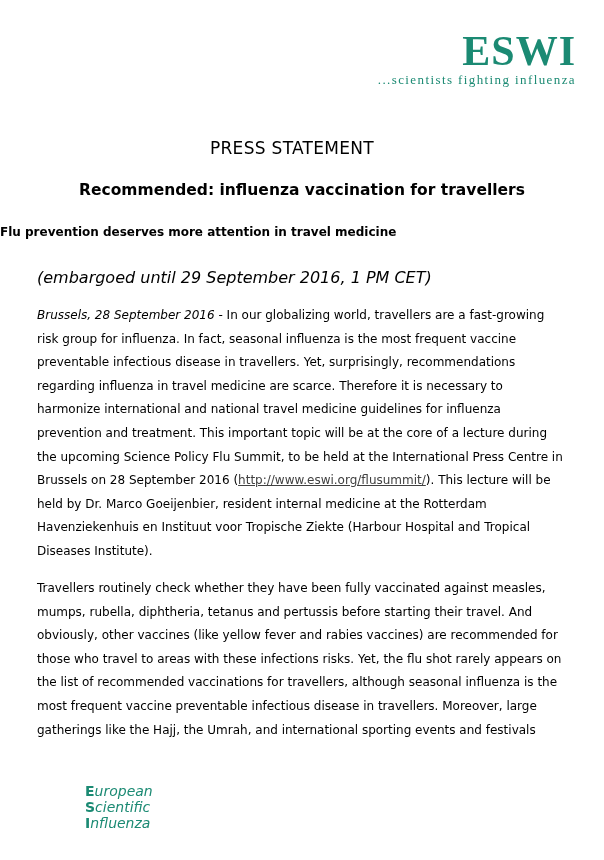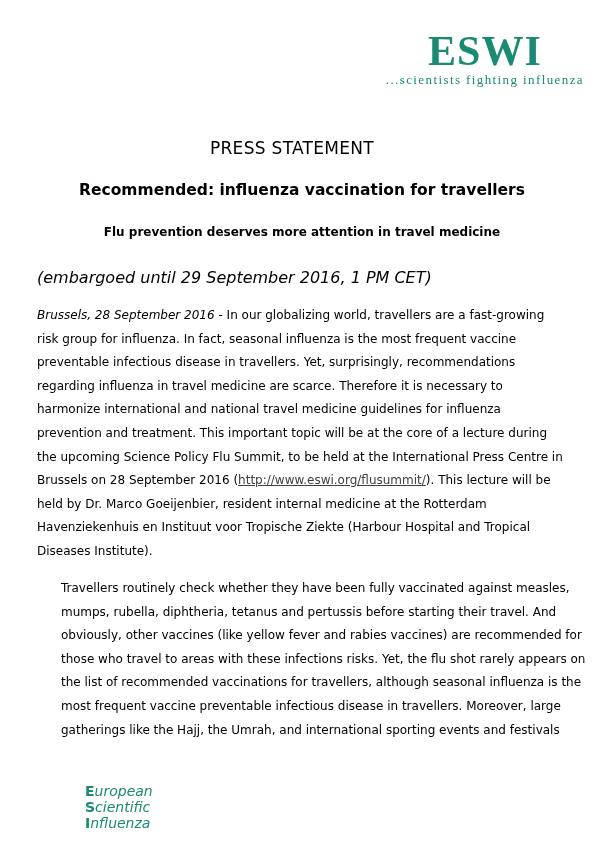--- a/index.html
+++ b/index.html
@@ -1,26 +1,26 @@
 <!DOCTYPE html>
 <html><head>
   <meta charset="utf-8">
   <style>
     html, body { margin: 0; padding: 0; background: #ffffff; }
     body { width: 604px; height: 860px; position: relative; overflow: hidden; font-family: "DejaVu Sans", sans-serif; color: #000; }
-    .logo-top { position: absolute; right: 20px; top: 30px; text-align: center; }
+    .logo-top { position: absolute; right: 28px; top: 30px; text-align: right; }
     .logo-top .brand { font-family: "Liberation Serif", serif; font-weight: bold; font-size: 42px; letter-spacing: 1px; line-height: 42px; }
     .logo-top .tagline { font-family: "Liberation Serif", serif; font-size: 13px; letter-spacing: 1.4px; margin-top: 0; }
     .title { position: absolute; left: 0; width: 584px; top: 138px; text-align: center; font-size: 17px; letter-spacing: 0.3px; }
     .subtitle { position: absolute; left: 0; width: 604px; top: 181px; text-align: center; font-size: 15.5px; font-weight: bold; }
-    .subheading { position: absolute; left: 0; width: 604px; top: 225px; text-align: center; font-size: 12px; font-weight: bold; }
+    .subheading { position: absolute; left: 0; width: 604px; top: 225px; text-align: left; font-size: 12px; font-weight: bold; }
     .embargo { position: absolute; left: 37px; top: 268px; font-size: 16px; font-style: italic; text-align: center; }
     .para { position: absolute; left: 37px; width: 532px; font-size: 12px; line-height: 23.6px; }
     .para1 { top: 304px; }
-    .para2 { top: 577px; margin-left: 24px; }
+    .para2 { top: 577px; }
     .para .lead { font-style: italic; }
     .para a { color: #404040; text-decoration: underline; }
     .logo-bottom { position: absolute; left: 37px; top: 783px; font-family: "DejaVu Sans", sans-serif; font-style: italic; font-size: 14px; line-height: 16px; margin-left: 48px; }
     .logo-bottom .cap { font-weight: bold; font-style: normal; }
     .logo-bottom .small { font-size: 11px; }
   </style>
 </head>
 <body>
 
 <div class="logo-top">

